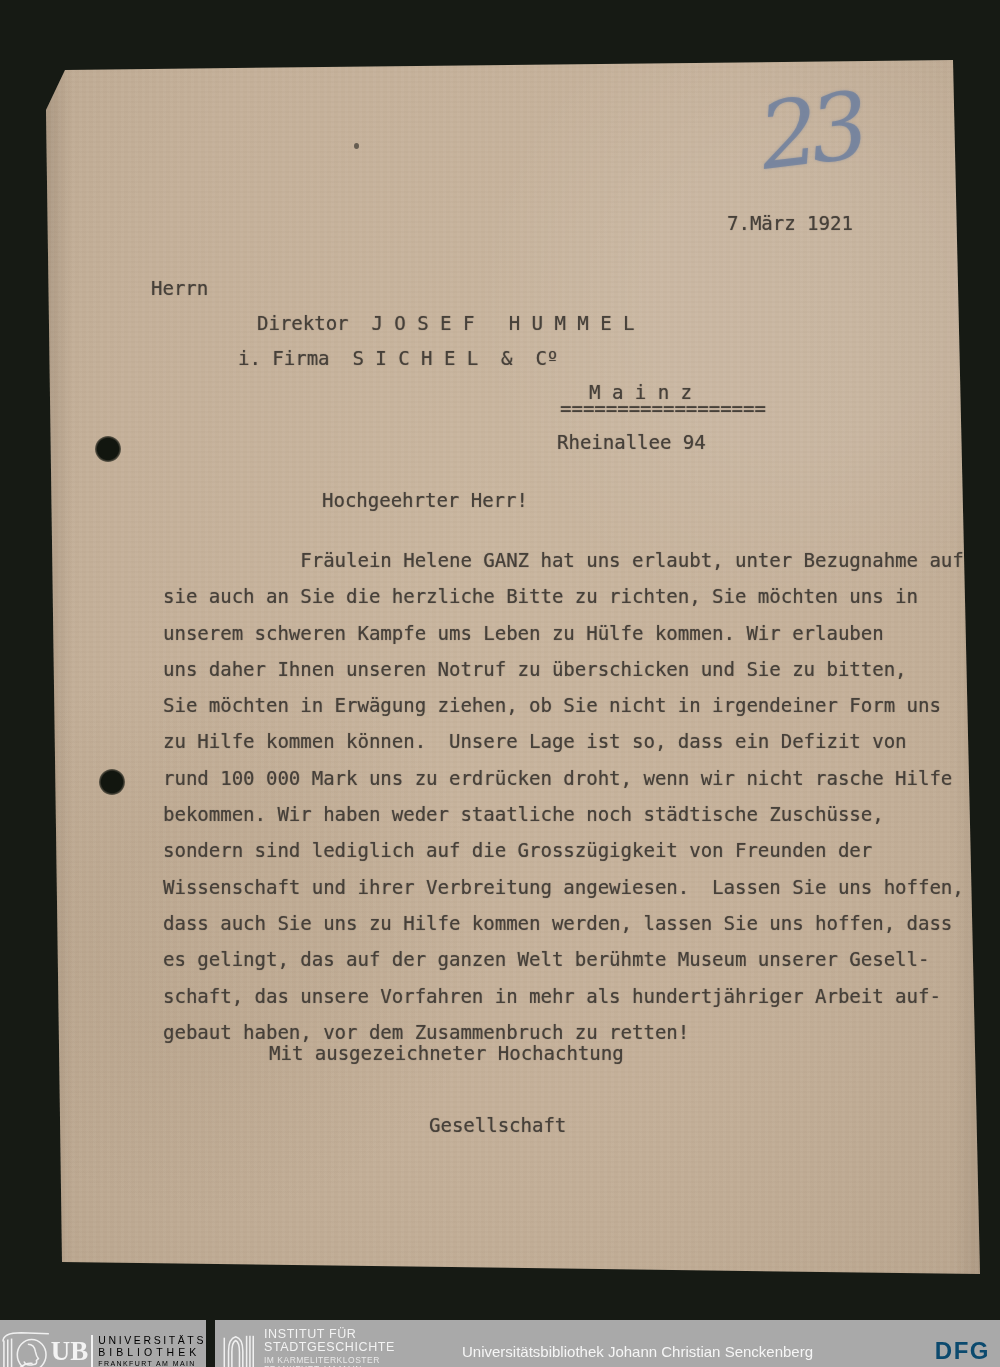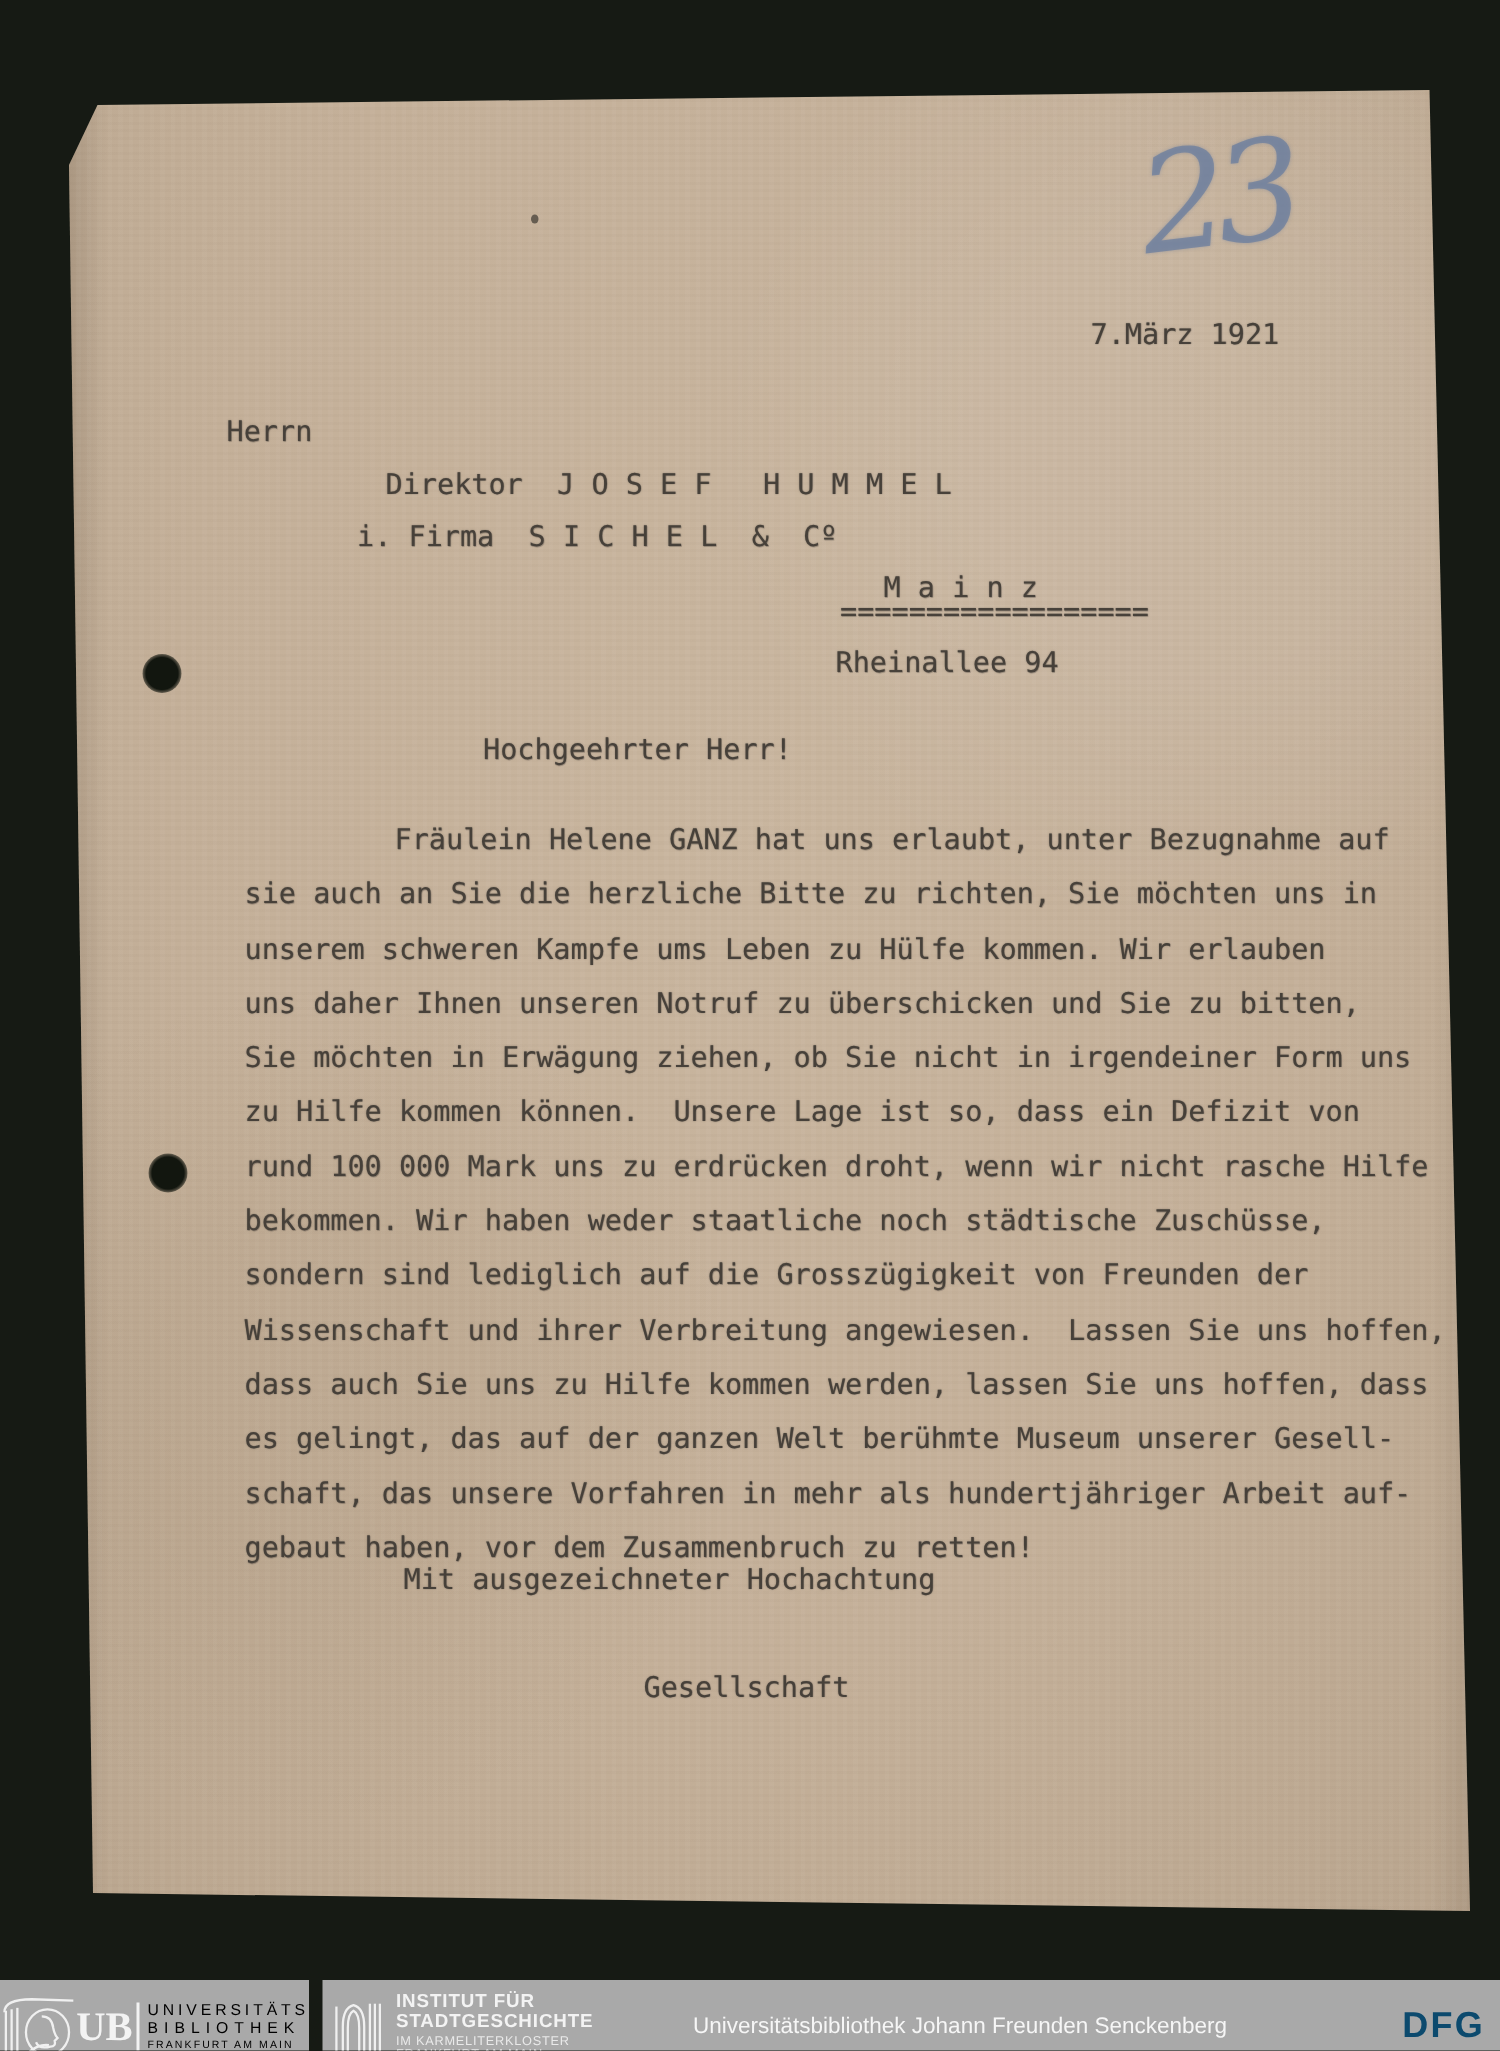--- a/index.html
+++ b/index.html
@@ -58,41 +58,41 @@
   .date-line{left:727px;top:211px;}
   .addr-herrn{left:151px;top:276px;}
   .addr-name{left:257px;top:311px;}
   .addr-firm{left:238px;top:346px;}
   .addr-city{left:589px;top:380px;}
   .addr-underline{left:560px;top:396px;letter-spacing:0;}
   .addr-street{left:557px;top:430px;}
   .salutation{left:322px;top:488px;}
   .body-block{left:163px;top:542px;}
   .body-block div{line-height:36.3px;}
-  .body-block div:first-child{text-indent:100px;}
+  .body-block div:first-child{text-indent:100px;text-align:right;}
   .close1{left:269px;top:1041px;}
   .close2{left:216px;top:1077px;}
   .close3{left:429px;top:1113px;}
 
   
   .footer{position:absolute;left:0;top:1320px;width:1000px;height:62px;display:flex;}
   .fblock{background:#a9a9a9;display:flex;align-items:center;height:100%;box-sizing:border-box;}
   .ub-block{width:206px;padding-left:2px;}
   .fgap{width:9px;height:100%;background:transparent;}
   .main-block{flex:1;position:relative;padding-left:7px;}
   .footer svg{display:block;}
   .ub-abbrev{font-family:"Liberation Serif",serif;font-weight:bold;font-size:27px;
     color:#f3f3f3;margin:0 3px 0 1px;line-height:1;}
   .ub-rule{width:2px;height:32px;background:#f3f3f3;margin-right:5px;}
   .ub-text{display:flex;flex-direction:column;color:#000000;}
   .ub-l1{font-size:10.5px;letter-spacing:2.6px;font-weight:500;line-height:12px;white-space:nowrap;}
   .ub-l2{font-size:10.5px;letter-spacing:4px;font-weight:500;line-height:12px;white-space:nowrap;}
   .ub-l3{font-size:7px;letter-spacing:1.4px;line-height:9px;margin-top:1px;white-space:nowrap;}
   .isg-text{display:flex;flex-direction:column;color:#f3f3f3;margin-left:8px;}
-  .isg-l1,.isg-l2{font-size:12.5px;font-weight:bold;letter-spacing:.6px;line-height:13.5px;white-space:nowrap;}
+  .isg-l1,.isg-l2{font-size:12.5px;font-weight:normal;letter-spacing:.6px;line-height:13.5px;white-space:nowrap;}
   .isg-l3,.isg-l4{font-size:8.5px;color:#e9e9e9;letter-spacing:.5px;line-height:9.5px;white-space:nowrap;}
   .isg-l3{margin-top:1px;}
   .libname{position:absolute;left:247px;top:50%;transform:translateY(-50%);
     font-size:15px;color:#f6f6f6;white-space:nowrap;}
   .dfg{position:absolute;right:10px;top:50%;transform:translateY(-50%);
     font-weight:bold;font-size:24px;letter-spacing:1.5px;color:#0c4a6e;}
 </style>
 </head>
 <body>
 
@@ -159,18 +159,18 @@
           <line x1="28.5" y1="4" x2="28.5" y2="40"></line>
           <line x1="32" y1="4" x2="32" y2="40"></line>
         </g>
       </svg>
       <span class="isg-text">
         <span class="isg-l1">INSTITUT FÜR</span>
         <span class="isg-l2">STADTGESCHICHTE</span>
         <span class="isg-l3">IM KARMELITERKLOSTER</span>
         <span class="isg-l4">FRANKFURT AM MAIN</span>
       </span>
-      <div class="libname">Universitätsbibliothek Johann Freunden Senckenberg</div>
+      <div class="libname">Universitätsbibliothek Johann Christian Senckenberg</div>
       <div class="dfg">DFG</div>
     </div>
 
   </div>
 </div>
 
 </body></html>

